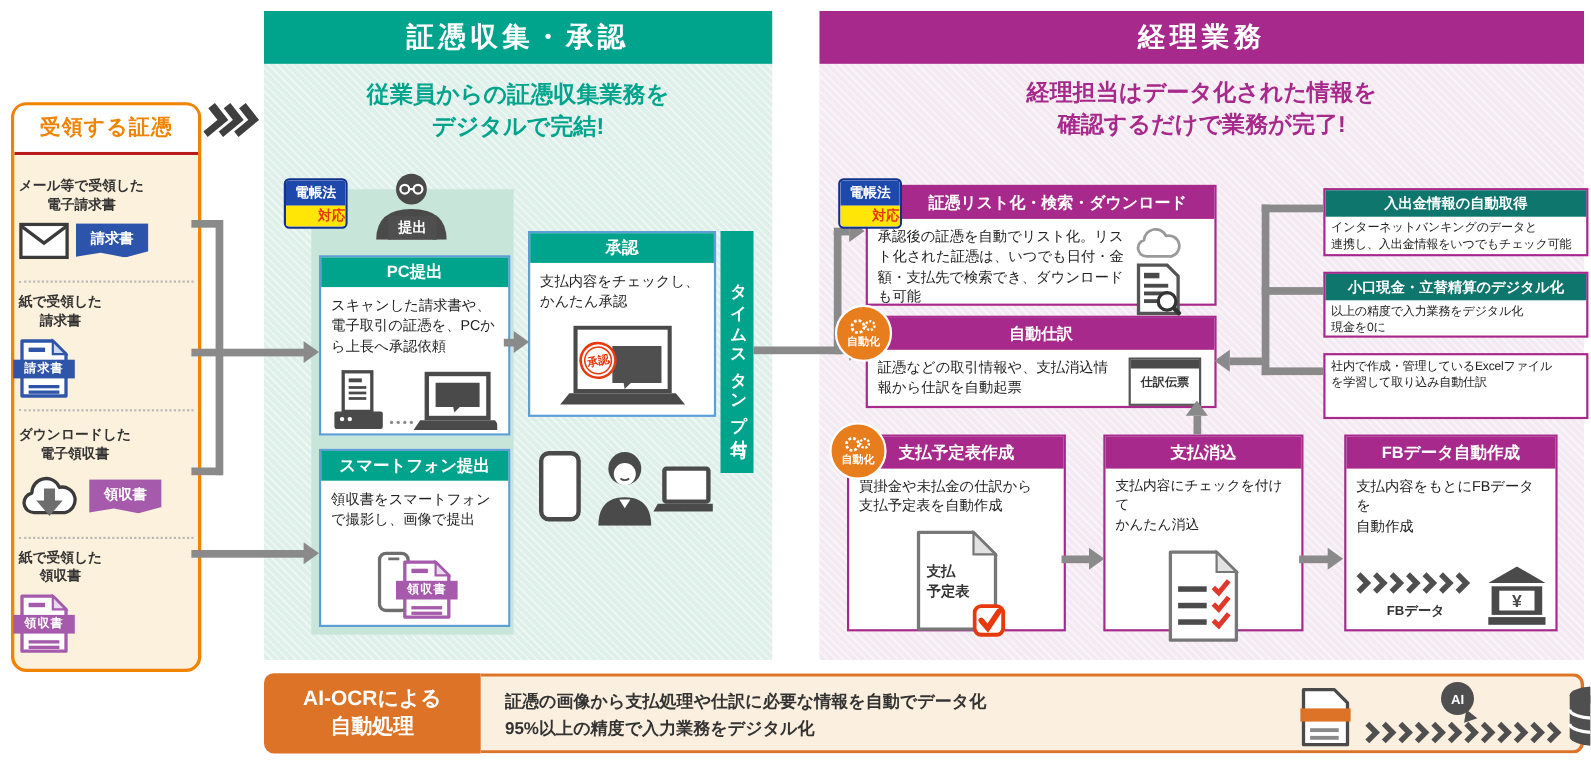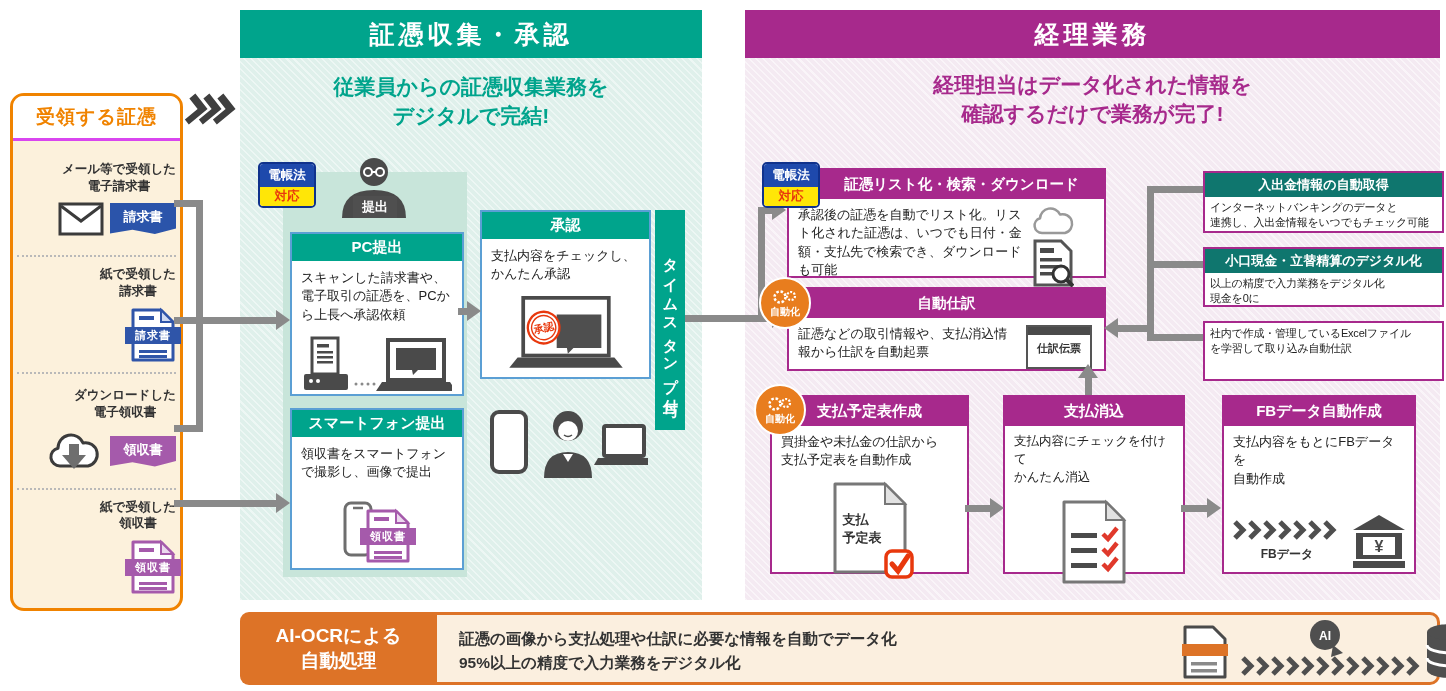--- a/index.html
+++ b/index.html
@@ -11,24 +11,24 @@
   .hl{position:absolute;height:7px;background:#8A8A8A;}
   .vl{position:absolute;width:7px;background:#8A8A8A;}
   .ah{position:absolute;width:0;height:0;border:solid transparent;}
   .ah.r{border-width:10px 0 10px 14px;border-left-color:#8A8A8A;}
   .ah.l{border-width:10px 14px 10px 0;border-right-color:#8A8A8A;}
   .ah.u{border-width:0 10px 14px 10px;border-bottom-color:#8A8A8A;}
   
   .receipts{position:absolute;left:10px;top:93px;width:167px;height:512px;background:#FCF1DC;
             border:3px solid #F08300;border-radius:14px;}
   .receipts-title{position:absolute;top:0;left:0;right:0;height:42px;background:#fff;
-            border-bottom:3px solid #d946ef;border-radius:10px 10px 0 0;color:#F08300;
+            border-bottom:3px solid #b91c1c;border-radius:10px 10px 0 0;color:#F08300;
             font-size:19px;font-weight:bold;text-align:center;line-height:42px;letter-spacing:1px;}
   .receipts-body{position:absolute;top:45px;bottom:4px;left:4px;right:4px;display:flex;flex-direction:column;}
-  .r-item{flex:1;display:flex;flex-direction:column;align-items:flex-end;justify-content:center;gap:7px;}
+  .r-item{flex:1;display:flex;flex-direction:column;align-items:flex-start;justify-content:center;gap:7px;}
   .r-item + .r-item{border-top:2px dotted #B9B9B9;}
   .r-label{font-size:12.5px;font-weight:600;color:#333;text-align:center;line-height:1.35;}
   .r-icons{display:flex;align-items:center;gap:6px;}
   .ribbon{min-width:56px;padding:0 5px;height:31px;line-height:28px;color:#fff;font-weight:bold;
           font-size:13px;text-align:center;
           clip-path:polygon(0 0,100% 0,100% 82%,68% 100%,34% 86%,0 98%);}
   .ribbon.blue{background:#2B54AA;} .ribbon.purple{background:#A55AAB;}
   .doc-icon{position:relative;width:46px;height:56px;}
   .doc-band{position:absolute;left:-5px;right:-5px;top:20px;height:17px;color:#fff;font-size:11px;
             font-weight:bold;text-align:center;line-height:17px;letter-spacing:1px;}
@@ -39,21 +39,21 @@
   .section-head{height:48px;color:#fff;font-size:25px;font-weight:bold;text-align:center;
                 line-height:48px;letter-spacing:4px;}
   .collection{position:absolute;left:240px;top:10px;width:462px;height:590px;background:#DFF0EB;
      background-image:repeating-linear-gradient(45deg,rgba(255,255,255,.45) 0 1.5px,transparent 1.5px 5px);}
   .collection .section-head{background:#00A48C;}
   .collection-sub{position:absolute;top:62px;left:0;right:0;text-align:center;color:#00A48C;
                   font-size:21px;font-weight:bold;line-height:1.4;}
   .inner-panel{position:absolute;left:43px;top:162px;width:184px;height:405px;background:#C8E5DA;}
   .law-badge{position:absolute;width:54px;border:2.5px solid #10328C;border-radius:5px;overflow:hidden;z-index:6;background:#fff;}
   .law-top{background:#1E49AC;color:#fff;font-size:12.5px;font-weight:bold;text-align:center;padding:3px 0;}
-  .law-bottom{background:#FFE607;color:#E8380D;font-size:12.5px;font-weight:bold;text-align:center;padding:1px 0;}
+  .law-bottom{background:#FFE607;color:#E8380D;font-size:12.5px;font-weight:bold;text-align:right;padding:1px 0;}
   .submit-label{position:absolute;background:#4F4F4F;color:#fff;font-size:13px;font-weight:bold;padding:2px 9px;z-index:3;}
   .wf-box{position:absolute;background:#fff;border:2px solid #5B9FD4;}
   .wf-head{background:#00A48C;color:#fff;text-align:center;font-weight:bold;font-size:15px;padding:4px 0;}
   .wf-body{padding:8px 9px;font-size:13px;line-height:1.42;color:#222;}
   .wf-icons{display:flex;justify-content:center;align-items:center;gap:6px;margin-top:4px;}
   .timestamp{position:absolute;left:415px;top:200px;width:30px;height:220px;background:#00A48C;color:#fff;
              writing-mode:vertical-rl;font-size:15px;font-weight:bold;letter-spacing:3px;
              display:flex;align-items:center;justify-content:center;}
   
   .accounting{position:absolute;left:745px;top:10px;width:695px;height:590px;background:#F4EAF2;

